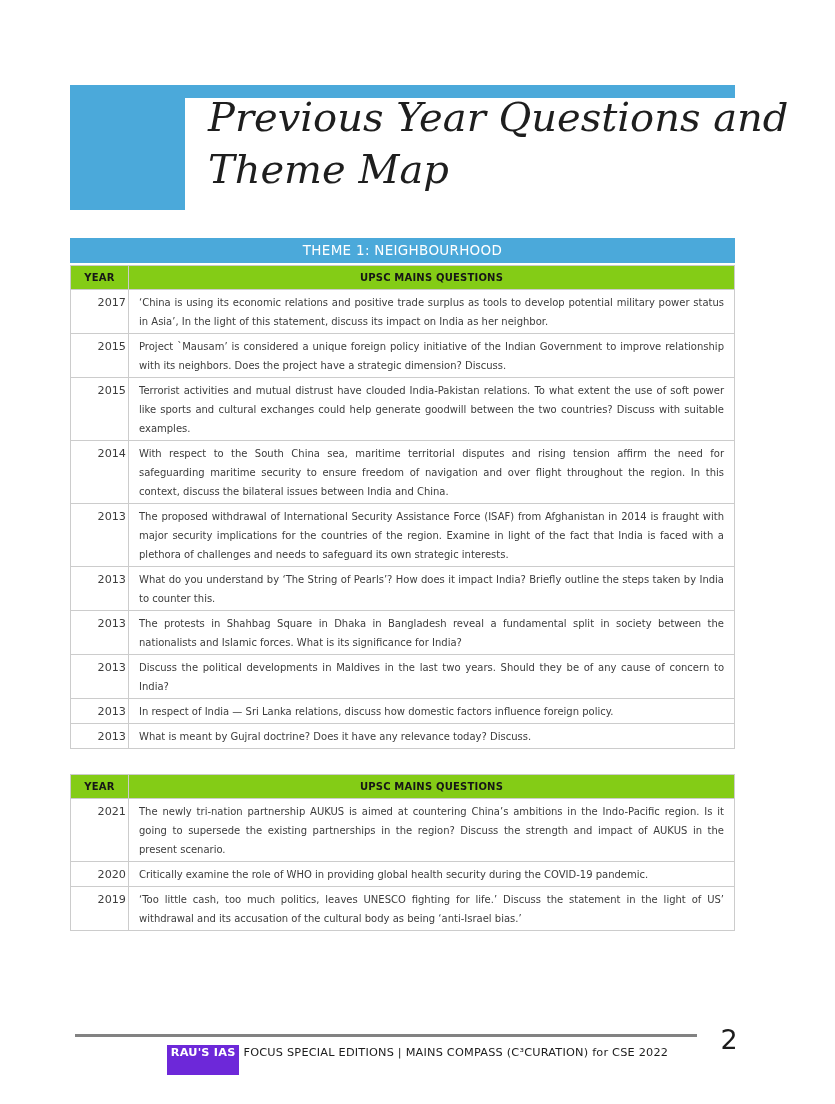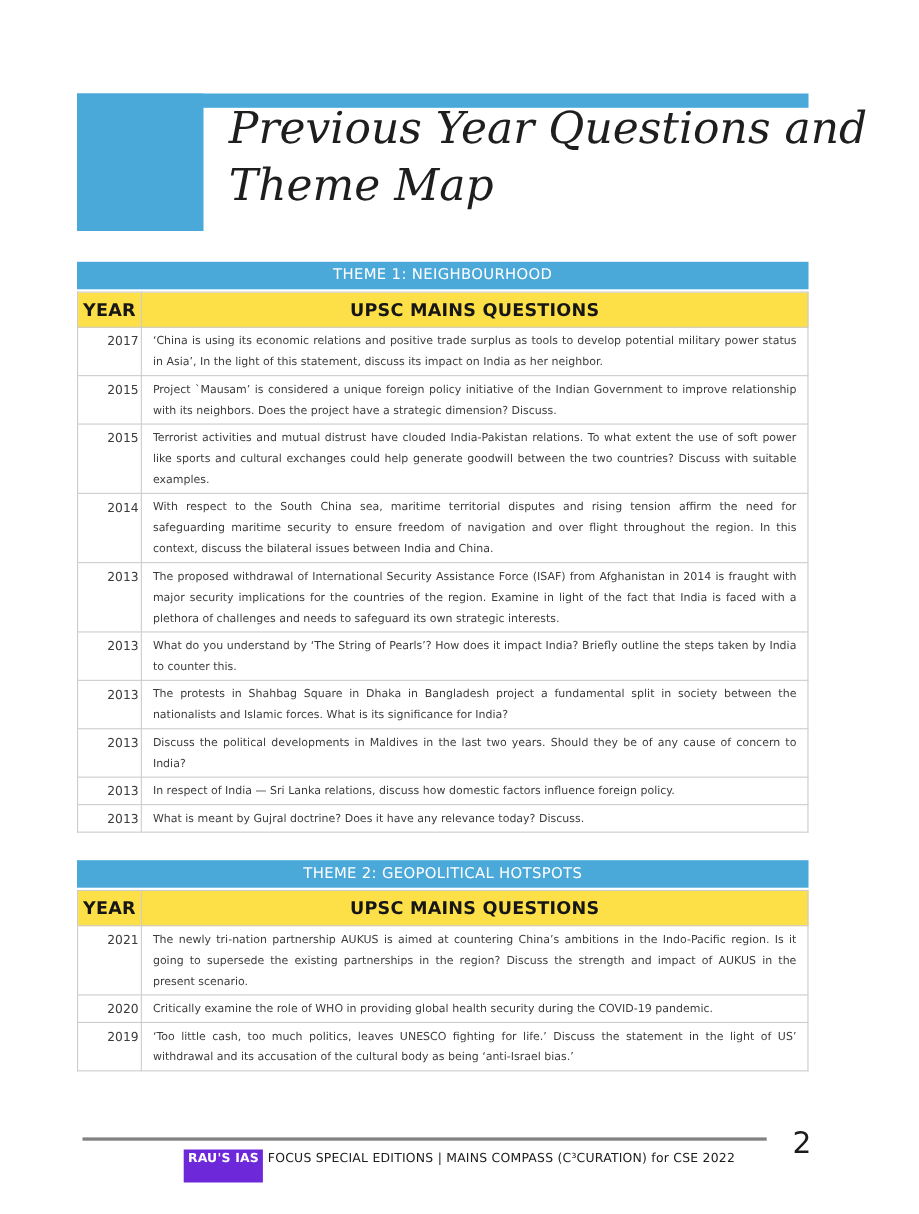--- a/index.html
+++ b/index.html
@@ -23,21 +23,21 @@
   .content { position:absolute; top:238px; left:70px; width:665px; }
   .theme + .theme { margin-top:25px; }
   .band {
     height:25px; line-height:25px; background:#4ba9da; color:#ffffff;
     font-weight:normal; font-size:13.5px; text-align:center; letter-spacing:.3px;
     margin-bottom:2px;
   }
   table { width:100%; border-collapse:collapse; table-layout:fixed; }
   th, td { border:1px solid #cccccc; }
   thead th {
-    background:#fde047; color:#161616; font-size:16px; font-weight:bold;
+    background:#84cc16; color:#161616; font-size:10px; font-weight:bold;
     text-align:center; padding:6px 2px; letter-spacing:.2px;
   }
   th.col-year, td.year { width:58px; }
   td.year {
     text-align:right; vertical-align:top; padding:3px 2px 2px;
     font-size:11.2px; color:#3c3c3c; line-height:19px;
   }
   td.q {
     text-align:justify; padding:2.5px 10px; font-size:10px;
     line-height:19px; color:#3c3c3c;
@@ -103,40 +103,39 @@
           <tr>
               <td class="year">2013</td>
               <td class="q">The proposed withdrawal of International Security Assistance Force (ISAF) from Afghanistan in 2014 is fraught with major security implications for the countries of the region. Examine in light of the fact that India is faced with a plethora of challenges and needs to safeguard its own strategic interests.</td>
             </tr>
           <tr>
               <td class="year">2013</td>
               <td class="q">What do you understand by ‘The String of Pearls’? How does it impact India? Briefly outline the steps taken by India to counter this.</td>
             </tr>
           <tr>
               <td class="year">2013</td>
-              <td class="q">The protests in Shahbag Square in Dhaka in Bangladesh project a fundamental split in society between the nationalists and Islamic forces. What is its significance for India?</td>
+              <td class="q">The protests in Shahbag Square in Dhaka in Bangladesh reveal a fundamental split in society between the nationalists and Islamic forces. What is its significance for India?</td>
             </tr>
           <tr>
               <td class="year">2013</td>
               <td class="q">Discuss the political developments in Maldives in the last two years. Should they be of any cause of concern to India?</td>
             </tr>
           <tr>
               <td class="year">2013</td>
               <td class="q">In respect of India — Sri Lanka relations, discuss how domestic factors influence foreign policy.</td>
             </tr>
           <tr>
               <td class="year">2013</td>
               <td class="q">What is meant by Gujral doctrine? Does it have any relevance today? Discuss.</td>
             </tr>
         </tbody>
       </table>
     </section>
 
     <section class="theme">
-      <div class="band">THEME 2: GEOPOLITICAL HOTSPOTS</div>
       <table>
         <thead>
           <tr>
             <th class="col-year">YEAR</th>
             <th>UPSC MAINS QUESTIONS</th>
           </tr>
         </thead>
         <tbody>
           <tr>
               <td class="year">2021</td>

